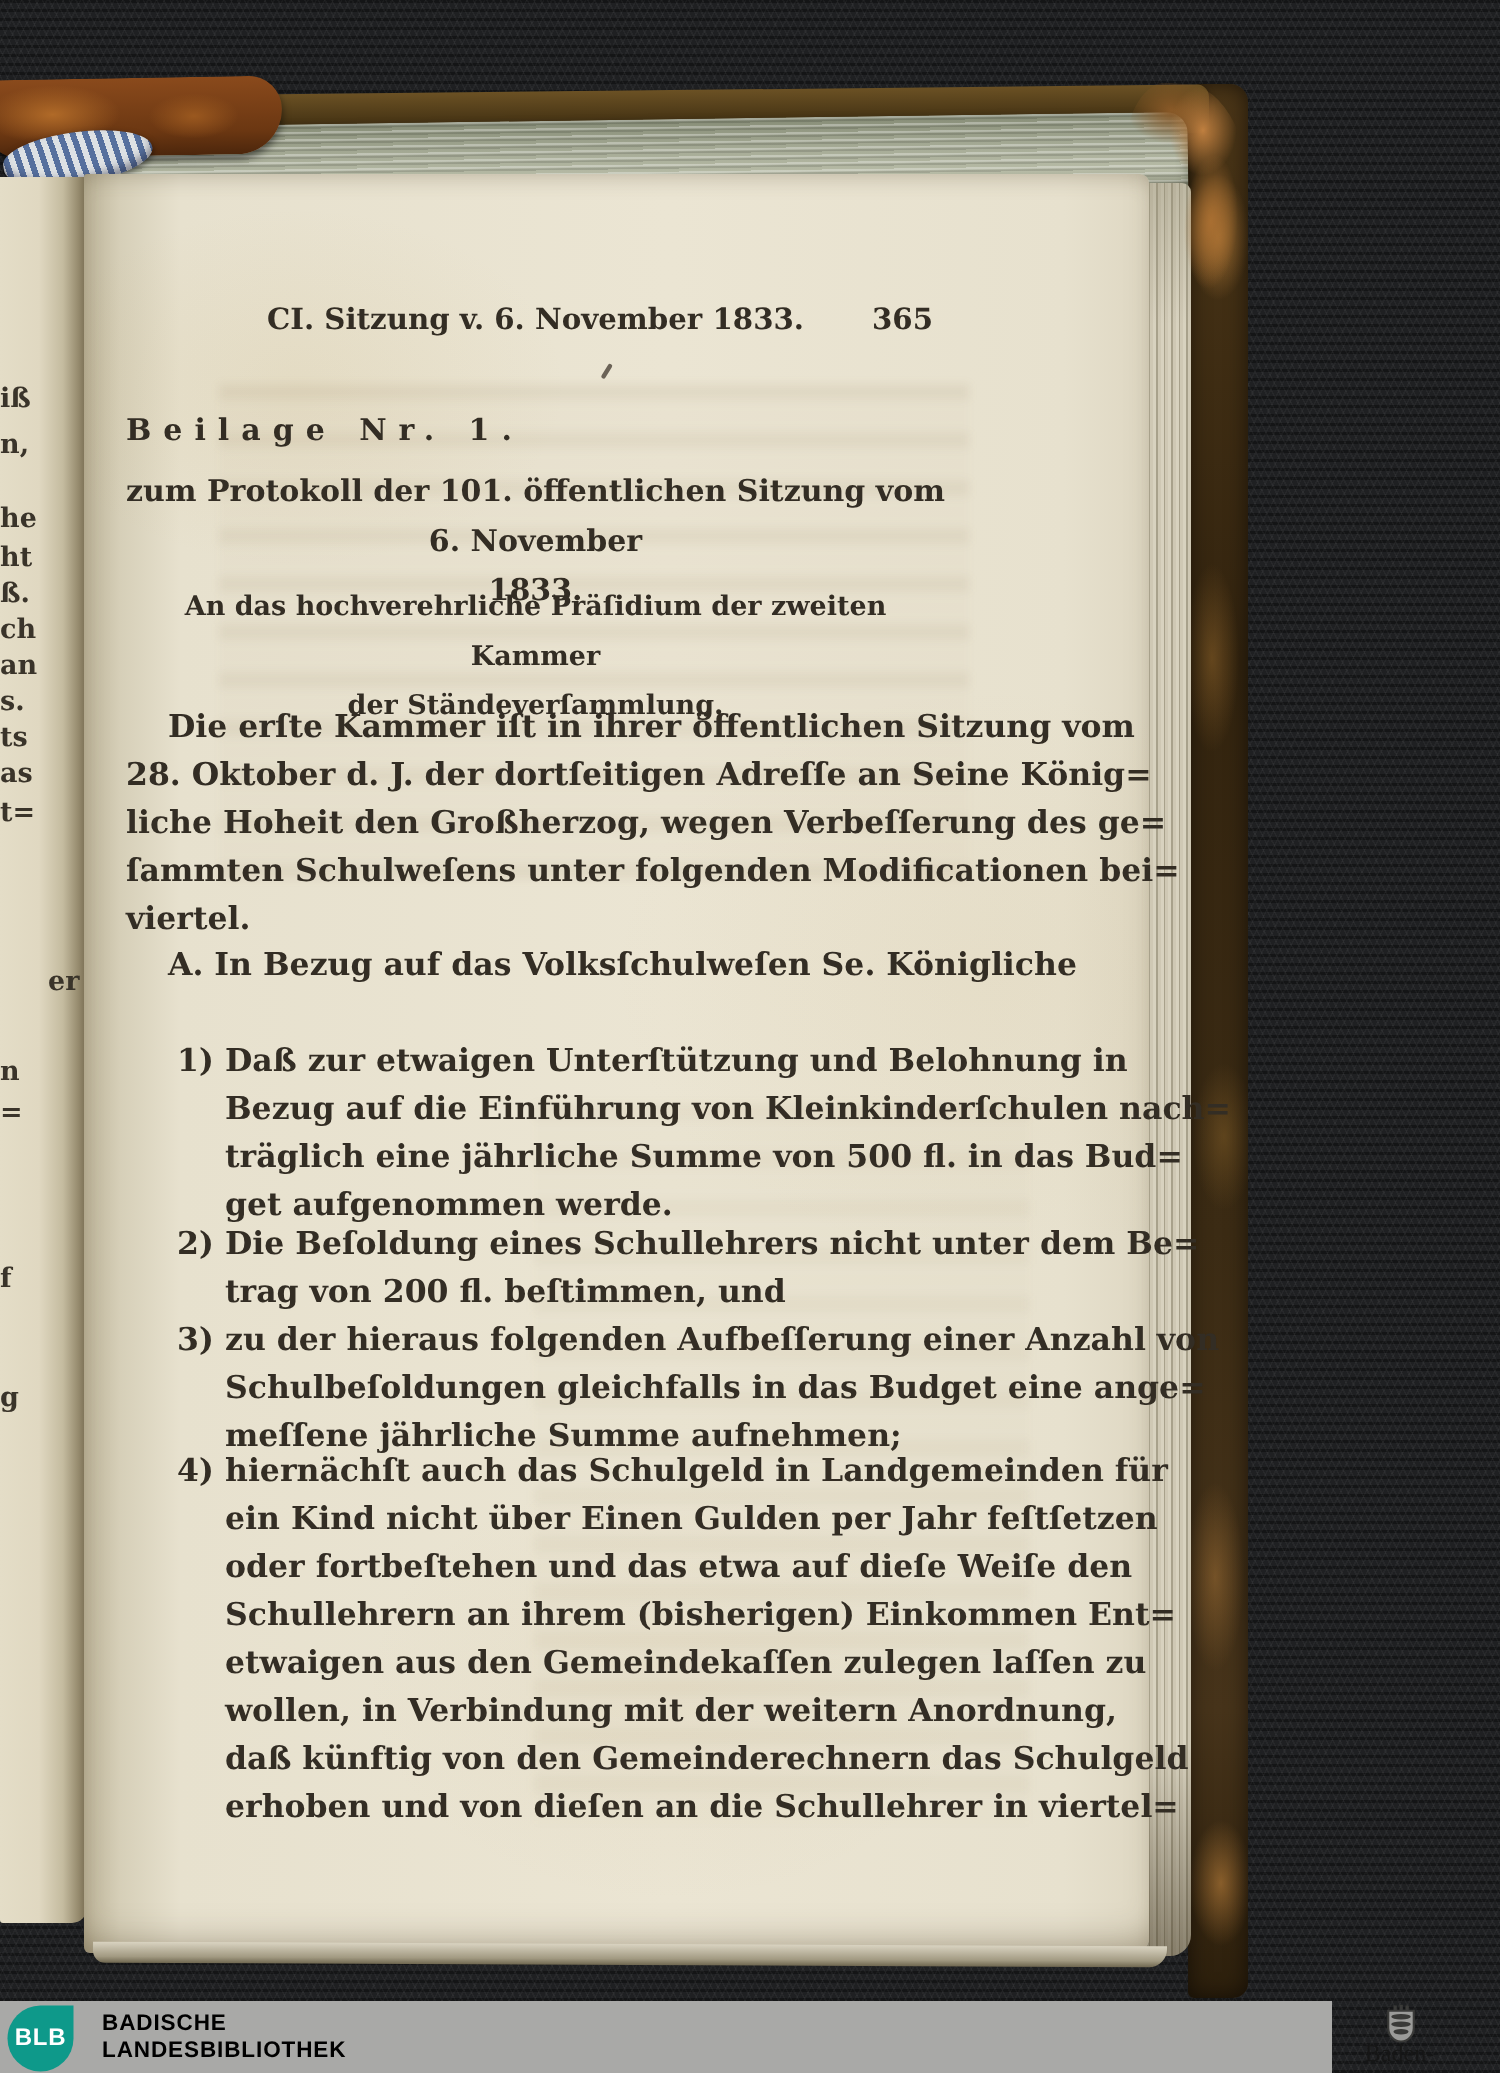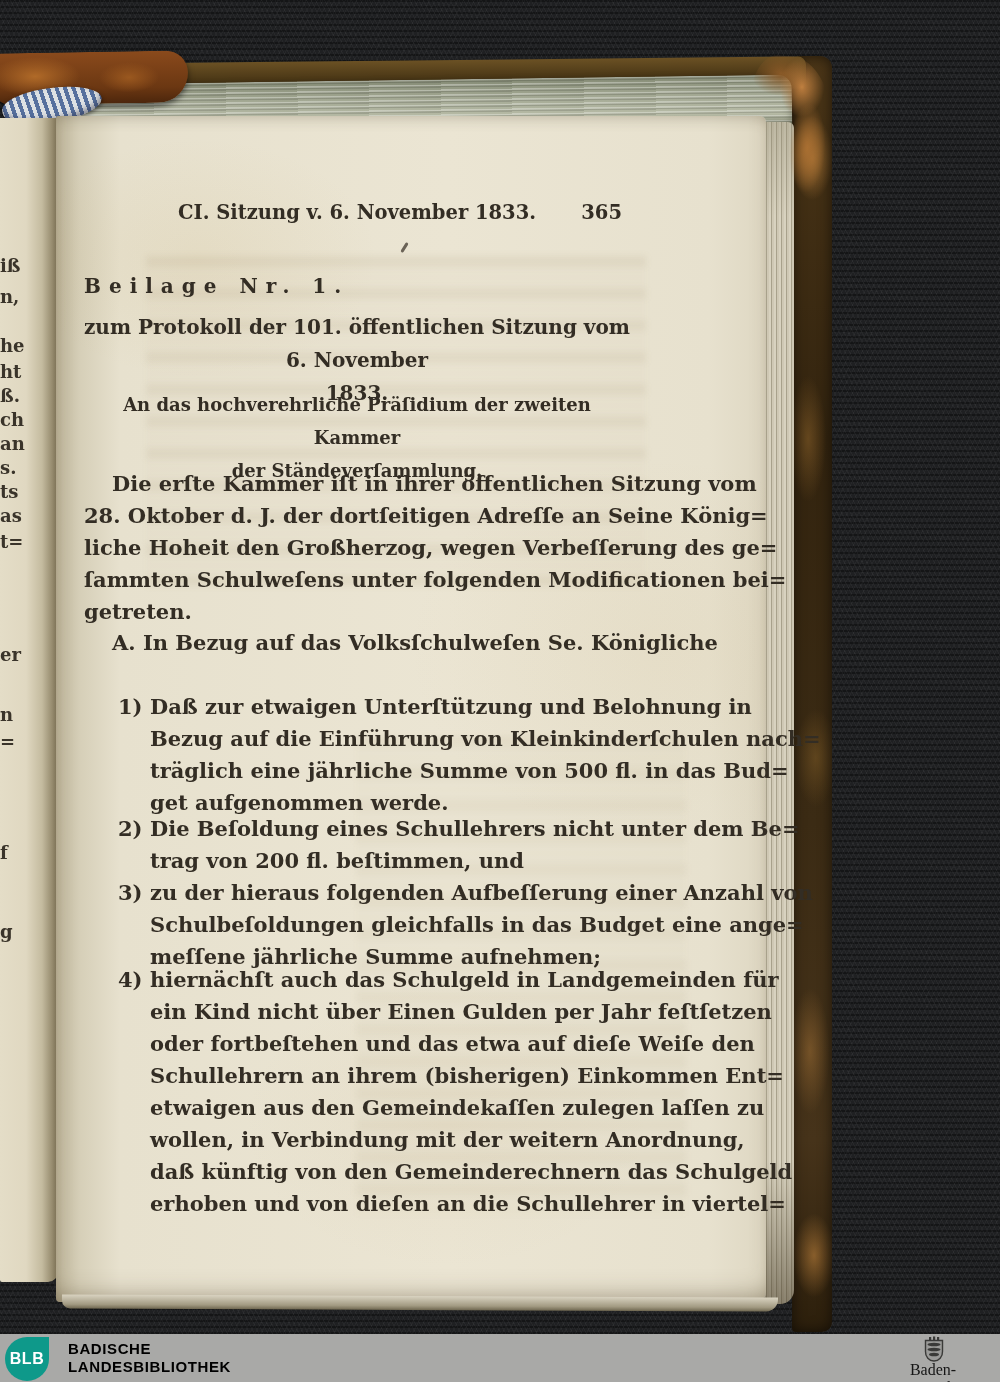--- a/index.html
+++ b/index.html
@@ -120,21 +120,21 @@
   .address .tl{font-size:18px;line-height:33px;}
   .intro{position:absolute;top:352px;left:0;width:100%;}
   .intro .tl:first-child{text-indent:28px;}
   .section-a{position:absolute;top:511px;left:0;width:100%;}
   .section-a .tl:first-child{text-indent:28px;}
   .list-item{position:absolute;left:34px;width:512px;display:flex;}
   .list-item .num{flex:none;width:32px;font-size:21px;line-height:32px;font-weight:700;}
   .list-item .item-lines{flex:1;min-width:0;}
   .li1{top:575px;} .li2{top:697px;} .li3{top:761px;} .li4{top:848px;}
   
-  .footer{position:absolute;left:0;top:1334px;width:1000px;height:48px;background:#a9a9a7;}
+  .footer{position:absolute;left:0;top:1334px;width:888px;height:48px;background:#a9a9a7;}
   .blb-logo{position:absolute;left:5px;top:3px;width:44px;height:44px;
       background:#0e998a;border-radius:50% 0 50% 50%;
       display:flex;align-items:center;justify-content:center;}
   .blb-logo span{color:#fff;font-family:"Liberation Sans",sans-serif;
       font-weight:700;font-size:16px;letter-spacing:.5px;}
   .lib-name{position:absolute;left:68px;top:6px;
       font-family:"Liberation Sans",sans-serif;font-weight:700;
       font-size:15px;line-height:18px;color:#000000;letter-spacing:.6px;}
   .bw-arms{position:absolute;left:922px;top:2px;width:24px;height:27px;}
   .state-name{position:absolute;left:868px;top:27px;width:130px;text-align:center;
@@ -154,21 +154,21 @@
     <div class="frag" style="top: 169px;">n,</div>
     <div class="frag" style="top: 218px;">he</div>
     <div class="frag" style="top: 244px;">ht</div>
     <div class="frag" style="top: 268px;">ß.</div>
     <div class="frag" style="top: 292px;">ch</div>
     <div class="frag" style="top: 316px;">an</div>
     <div class="frag" style="top: 340px;">s.</div>
     <div class="frag" style="top: 364px;">ts</div>
     <div class="frag" style="top: 388px;">as</div>
     <div class="frag" style="top: 414px;">t=</div>
-    <div class="frag" style="top: 527px;">er</div>
+    <div class="frag" style="top: 527px; margin-left: 32px;">er</div>
     <div class="frag" style="top: 587px;">n</div>
     <div class="frag" style="top: 614px;">=</div>
     <div class="frag" style="top: 725px;">f</div>
     <div class="frag" style="top: 804px;">g</div>
   </div>
 
 <div class="fore-edge"></div>
 
 <div class="page">
   <div class="bleed b1"></div>
@@ -186,21 +186,21 @@
       </div>
     <div class="address center">
         <div class="tl">An das hochverehrliche Präſidium der zweiten Kammer</div>
         <div class="tl last">der Ständeverſammlung.</div>
       </div>
     <div class="intro">
         <div class="tl">Die erſte Kammer iſt in ihrer öffentlichen Sitzung vom</div>
         <div class="tl">28. Oktober d. J. der dortſeitigen Adreſſe an Seine König=</div>
         <div class="tl">liche Hoheit den Großherzog, wegen Verbeſſerung des ge=</div>
         <div class="tl">ſammten Schulweſens unter folgenden Modificationen bei=</div>
-        <div class="tl last">getreten.</div>
+        <div class="tl last">viertel.</div>
       </div>
     <div class="section-a">
         <div class="tl">A. In Bezug auf das Volksſchulweſen Se. Königliche</div>
       </div>
     <div>
         <div class="list-item li1">
           <span class="num">1)</span>
           <div class="item-lines">
             <div class="tl">Daß zur etwaigen Unterſtützung und Belohnung in</div>
             <div class="tl">Bezug auf die Einführung von Kleinkinderſchulen nach=</div>

